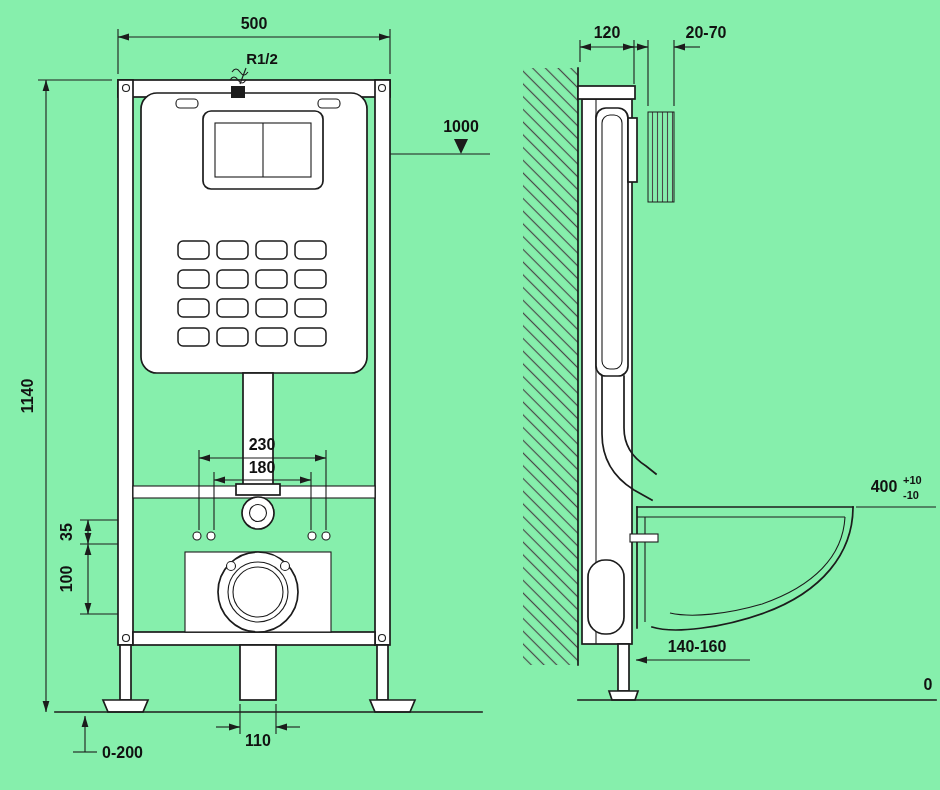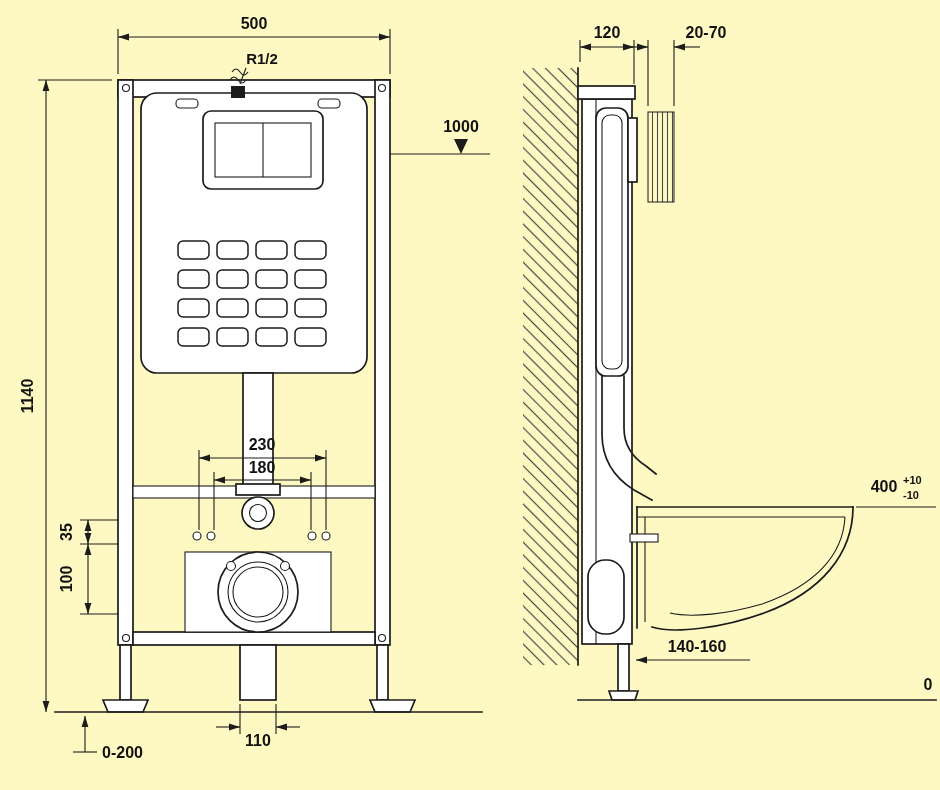--- a/index.html
+++ b/index.html
@@ -1,16 +1,16 @@
 <!DOCTYPE html>
 <html><head>
 <meta charset="utf-8">
 <style>
   html,body{margin:0;padding:0;background:#ffffff;}
-  .stage{width:940px;height:790px;background:#fef9c3;overflow:hidden;font-family:"Liberation Sans",sans-serif;text-decoration:underline;}
+  .stage{width:940px;height:790px;background:#86efac;overflow:hidden;font-family:"Liberation Sans",sans-serif;text-decoration:underline;}
   svg{display:block;}
   .ln   {stroke:#1c1c1c;stroke-width:1.7;fill:none;stroke-linecap:square;}
   .lnf  {stroke:#1c1c1c;stroke-width:1.7;fill:#ffffff;}
   .thin {stroke:#1c1c1c;stroke-width:1.1;fill:none;}
   .thinf{stroke:#1c1c1c;stroke-width:1.1;fill:#ffffff;}
   .grid {stroke:#1c1c1c;stroke-width:1.5;fill:#ffffff;}
   .dim  {stroke:#1c1c1c;stroke-width:1.1;fill:none;}
   .blk  {fill:#1c1c1c;stroke:none;}
   text.dimtxt{font-family:"Liberation Sans",sans-serif;font-size:16px;font-weight:bold;fill:#111111;}
   text.dimtxt.mid{font-size:15px;}

